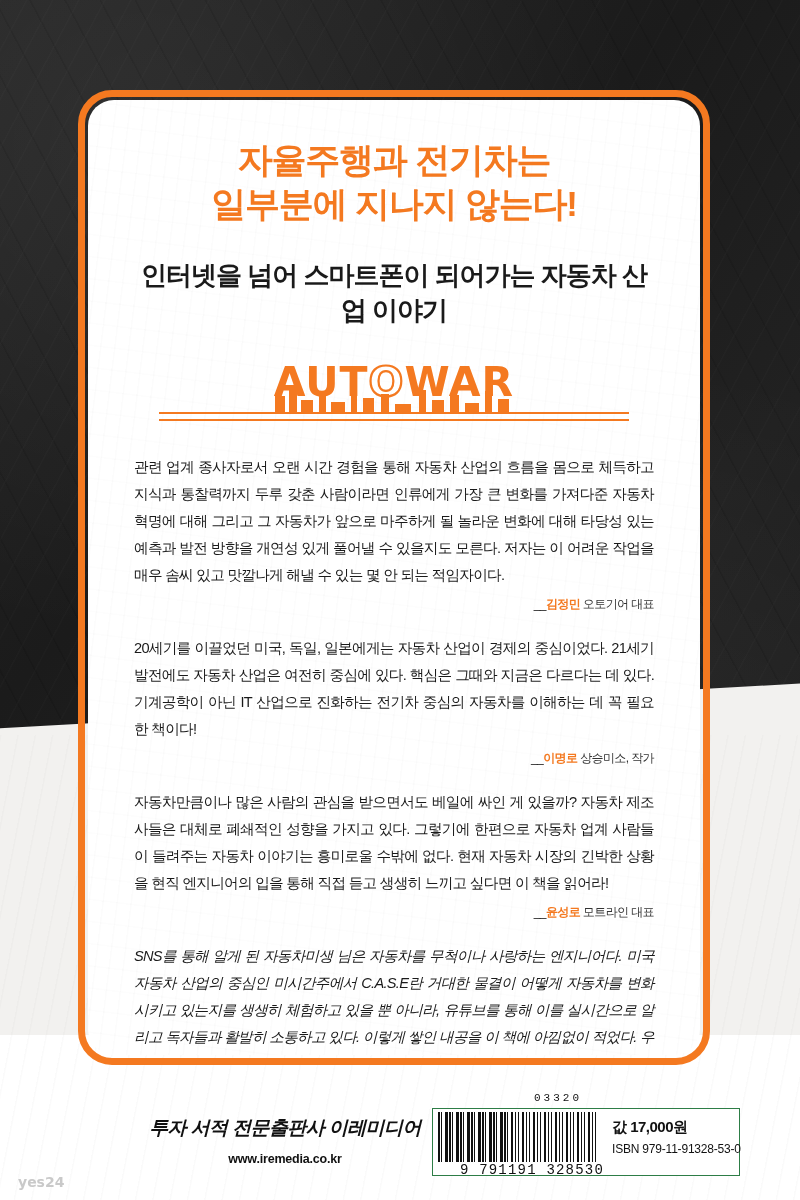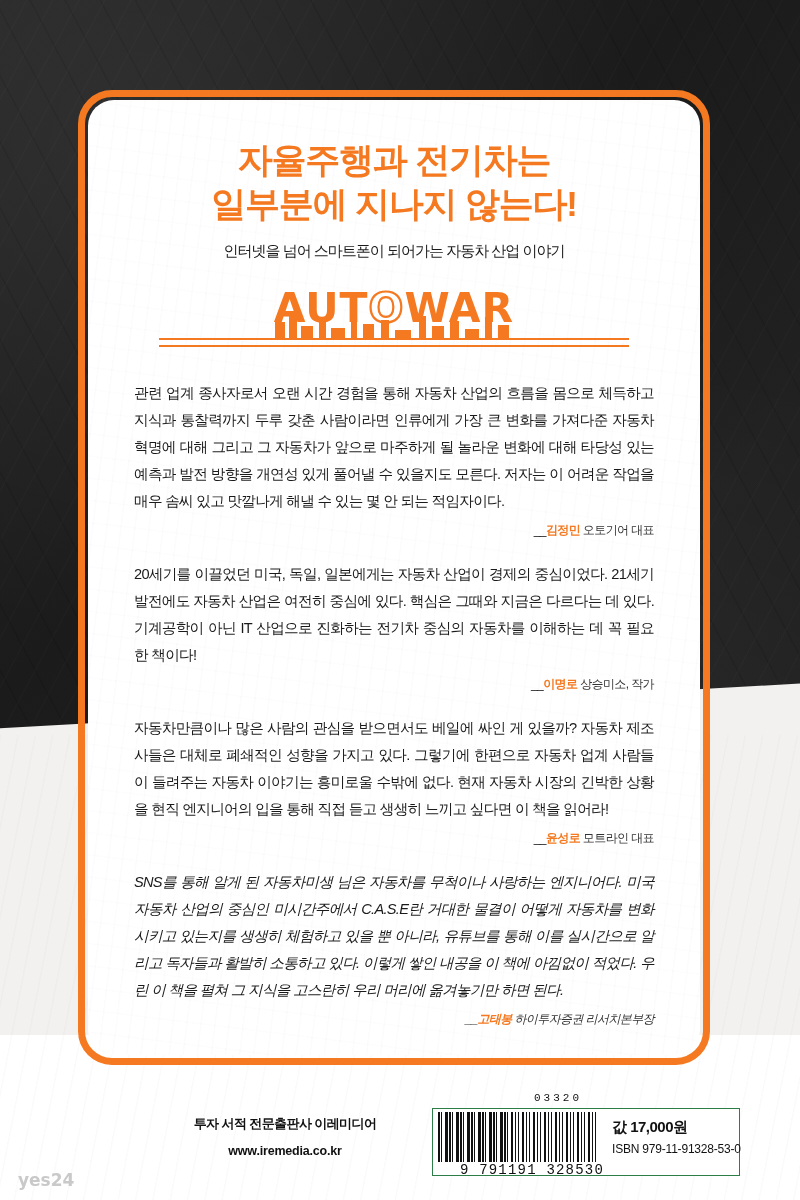--- a/index.html
+++ b/index.html
@@ -113,31 +113,31 @@
     font-size: 35px;
     line-height: 1.26;
     letter-spacing: -1.2px;
     margin: 6px 0 0 0;
   }
   .headline .l2 { display: block; }
 
   .subhead {
     text-align: center;
     color: #1a1a1a;
-    font-weight: normal;
-    font-size: 15px;
+    font-weight: bold;
+    font-size: 26px;
     letter-spacing: -1px;
-    margin-top: 16px;
+    margin-top: 32px;
   }
 
   
   .logo-wrap {
     position: relative;
     height: 84px;
-    margin-top: 21px;
+    margin-top: 28px;
   }
   .logo-text {
     position: absolute;
     left: 0; right: 0;
     top: 2px;
     text-align: center;
     font-family: "DejaVu Sans", sans-serif;
     font-weight: bold;
     font-size: 41px;
     letter-spacing: 1px;
@@ -196,23 +196,24 @@
   
   .footer-pub {
     position: absolute;
     left: 140px;
     top: 1115px;
     width: 290px;
     text-align: center;
     color: #111;
   }
   .footer-pub .pub-name {
-    font-size: 13px;
+    font-size: 19px;
     font-weight: bold;
     letter-spacing: -0.6px;
+    font-style: italic;
   }
   .footer-pub .pub-url {
     margin-top: 11px;
     font-size: 12.5px;
     font-weight: bold;
     letter-spacing: -0.2px;
   }
 
   
   .barcode-box {
@@ -275,21 +276,21 @@
     top: 1142px;
     font-size: 12px;
     color: #111;
     letter-spacing: -0.2px;
   }
 
   .watermark {
     position: absolute;
     left: 18px;
     bottom: 10px;
-    font-size: 17px;
+    font-size: 14px;
     font-weight: bold;
     color: #c9c9c9;
     font-family: "DejaVu Sans", sans-serif;
   }
 </style>
 </head>
 <body>
 
 <div id="page">
   <div class="bg-dark"></div>

